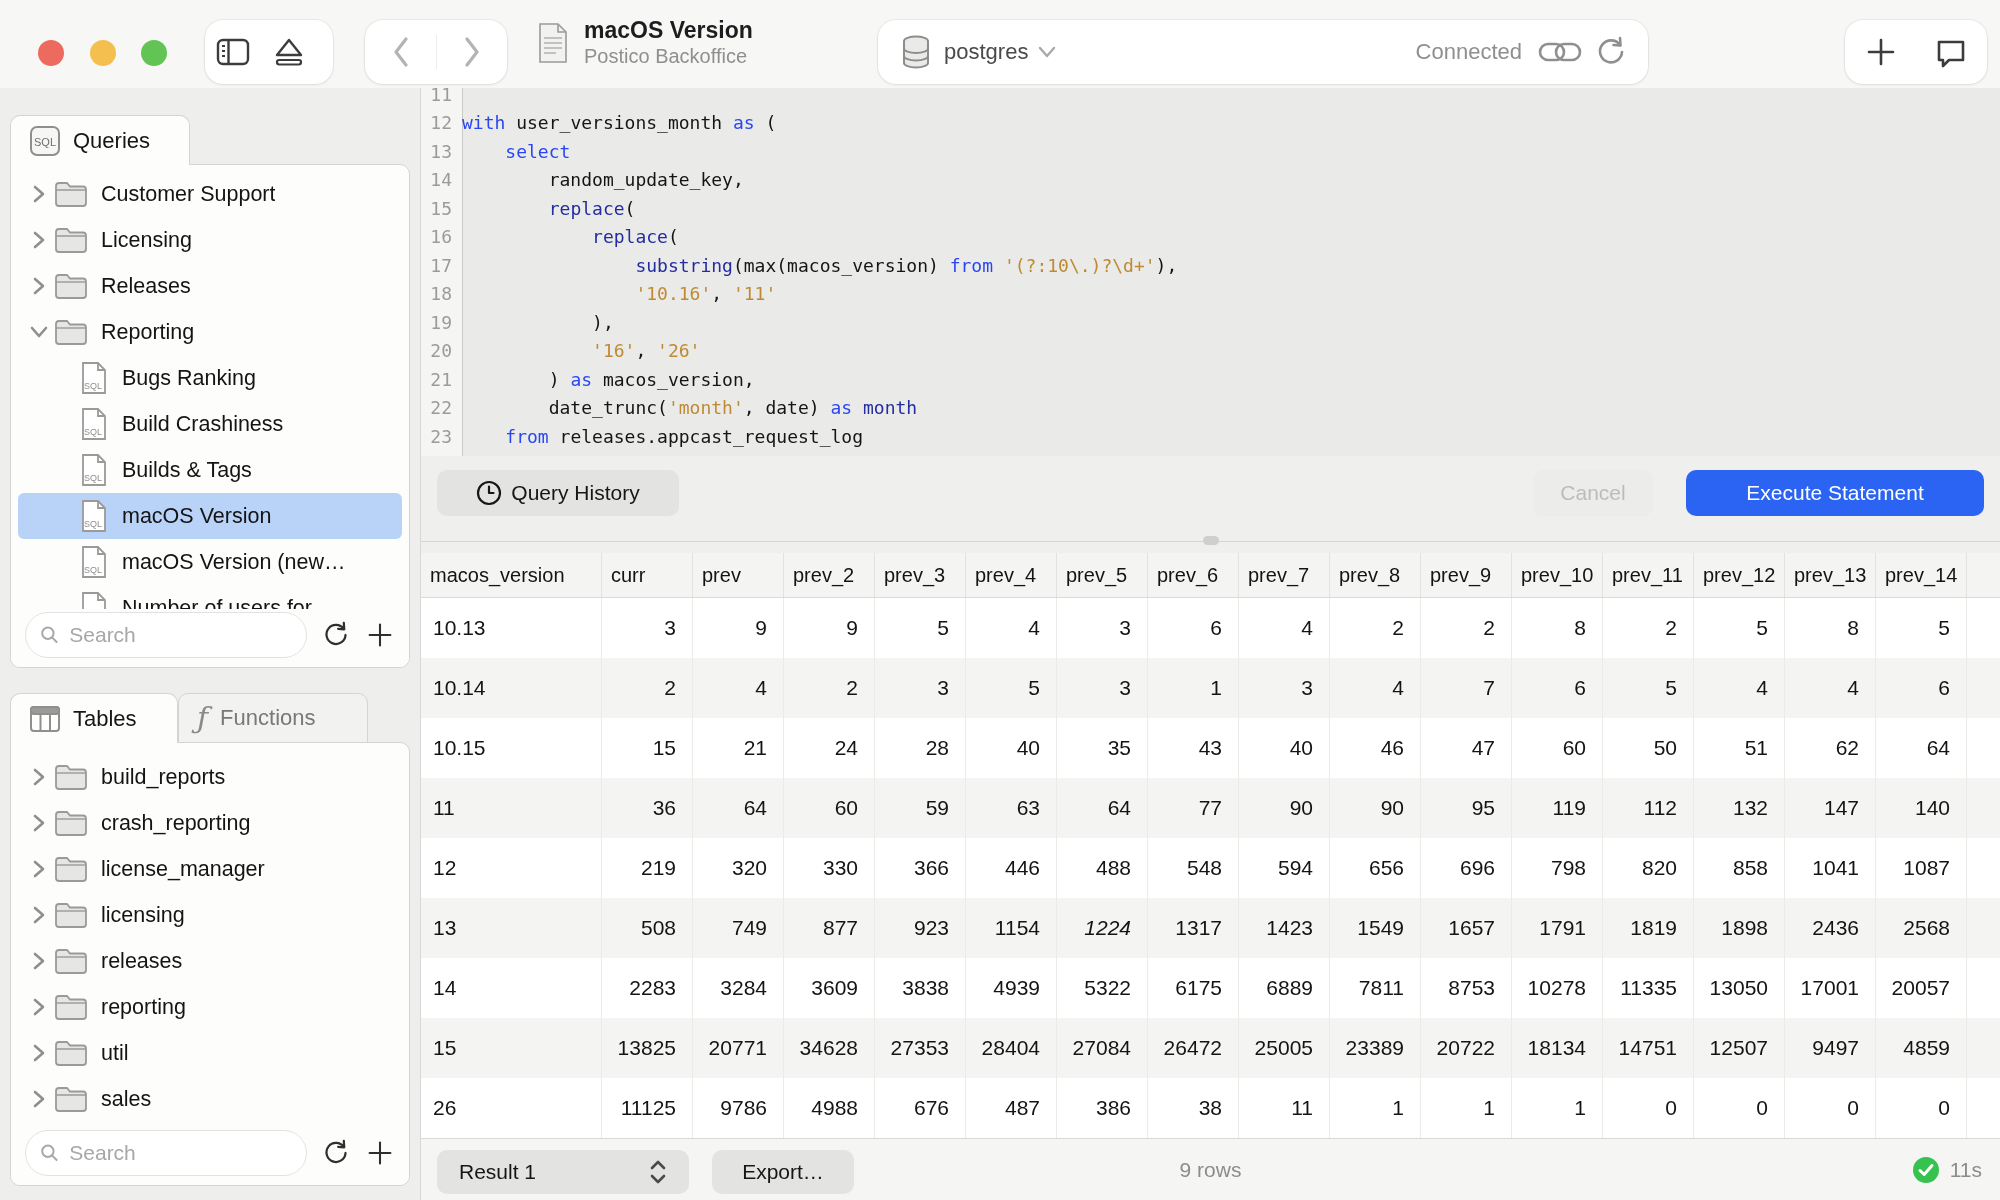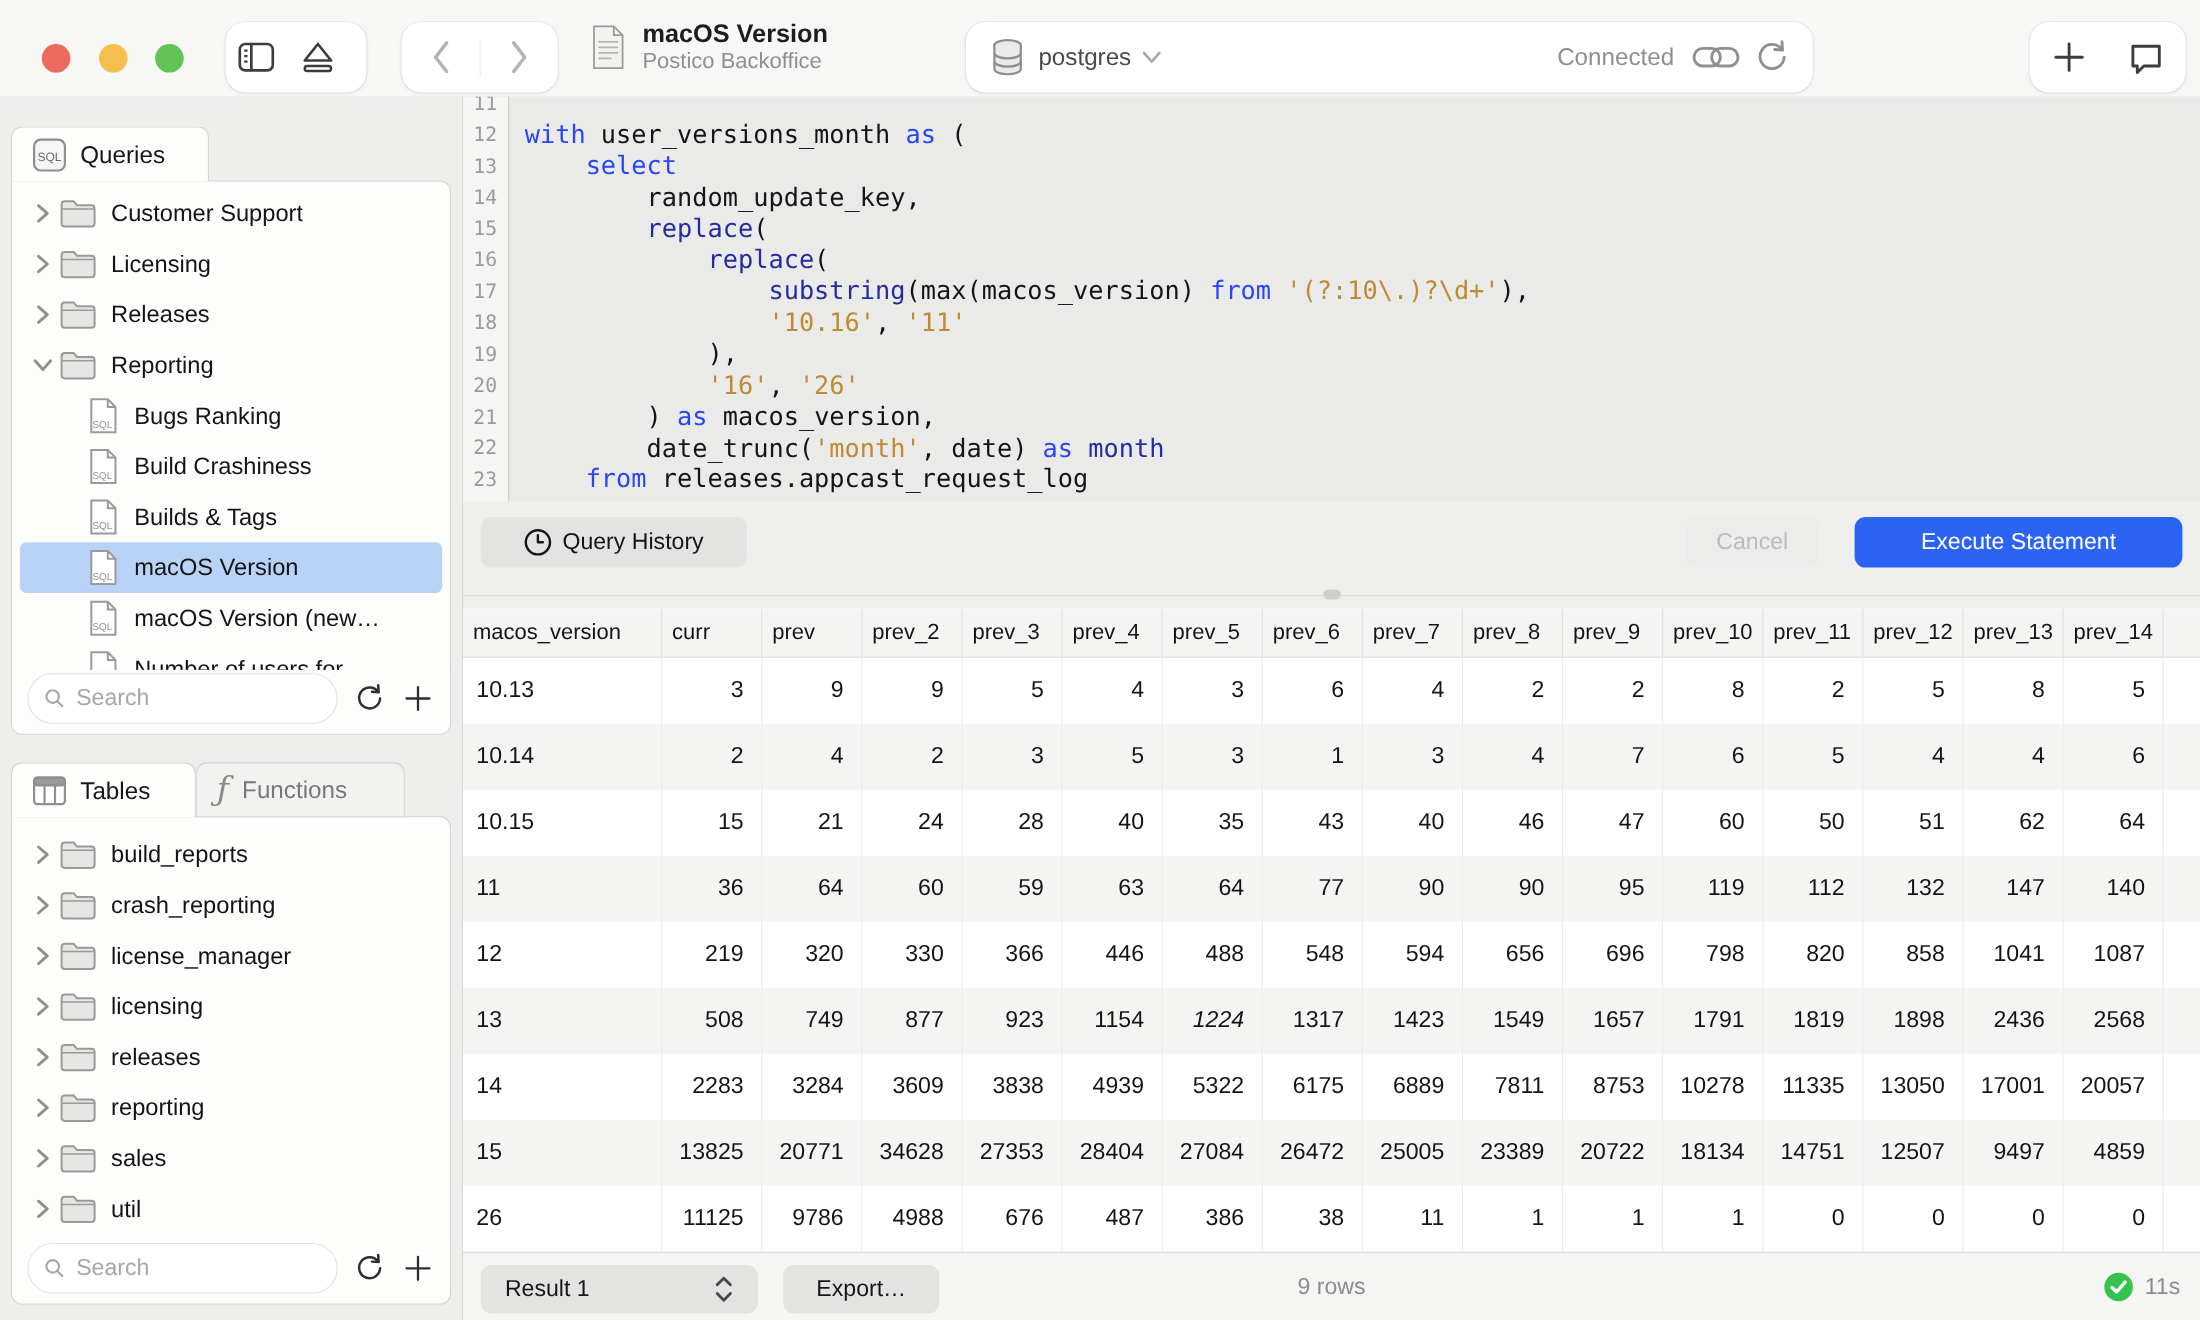--- a/index.html
+++ b/index.html
@@ -55,21 +55,21 @@
     font-family:"Liberation Sans",sans-serif;}
   .search-pill input::placeholder{color:#a7a7a7;}
   .mini-btn{flex:none;display:flex;align-items:center;justify-content:center;width:30px;height:30px;}
   
   .editor{position:absolute;left:421px;top:88px;right:0;height:368px;background:#eaeae9;overflow:hidden;}
   .gutter{position:absolute;left:0;top:0;bottom:0;width:41px;background:#f5f5f4;border-right:1px solid #c9c9c8;}
   .code-lines{position:absolute;left:0;right:0;top:-8px;}
   .cline{height:28.5px;display:flex;align-items:center;}
   .cline .lnum{width:41px;flex:none;text-align:right;padding-right:10px;box-sizing:border-box;
     font-family:"DejaVu Sans Mono",monospace;font-size:18px;color:#9b9b9b;}
-  .cline .ltext{padding-left:15px;white-space:pre;font-family:"DejaVu Sans Mono",monospace;font-size:23px;}
+  .cline .ltext{white-space:pre;font-family:"DejaVu Sans Mono",monospace;font-size:18px;}
   .tok-k{color:#2946f2;}
   .tok-f{color:#232d9f;}
   .tok-s{color:#bf8a33;}
   .tok-p{color:#151515;}
   
   .toolbar{position:absolute;left:421px;right:0;top:456px;height:86px;background:#efefee;}
   .btn{position:absolute;top:14px;height:46px;border-radius:10px;display:flex;align-items:center;
     justify-content:center;font-size:21px;box-sizing:border-box;gap:9px;}
   .btn.gray{background:#e3e3e2;color:#161616;}
   .btn.disabled{background:#ececeb;color:#bcbcbc;}
@@ -447,35 +447,35 @@
             <svg width="16" height="22" viewBox="0 0 16 22">
               <polyline points="4,4 12,11 4,18" fill="none" stroke="#8f8f8e" stroke-width="2.6" stroke-linecap="round" stroke-linejoin="round"></polyline>
             </svg>
           </span>
           <span class="fico">
             <svg width="34" height="28" viewBox="0 0 34 28">
               <path d="M2 6 C2 4.3 3.3 3 5 3 H13 L16 6.5 H29 C30.7 6.5 32 7.8 32 9.5 V23 C32 24.7 30.7 26 29 26 H5 C3.3 26 2 24.7 2 23 Z" fill="#e6e6e5" stroke="#9a9a99" stroke-width="1.8"></path>
               <path d="M2 10 H32" stroke="#9a9a99" stroke-width="1.4"></path>
             </svg>
           </span>
+          <span class="lbl">util</span>
+        </div>
+        <div class="trow">
+          <span class="disc">
+            <svg width="16" height="22" viewBox="0 0 16 22">
+              <polyline points="4,4 12,11 4,18" fill="none" stroke="#8f8f8e" stroke-width="2.6" stroke-linecap="round" stroke-linejoin="round"></polyline>
+            </svg>
+          </span>
+          <span class="fico">
+            <svg width="34" height="28" viewBox="0 0 34 28">
+              <path d="M2 6 C2 4.3 3.3 3 5 3 H13 L16 6.5 H29 C30.7 6.5 32 7.8 32 9.5 V23 C32 24.7 30.7 26 29 26 H5 C3.3 26 2 24.7 2 23 Z" fill="#e6e6e5" stroke="#9a9a99" stroke-width="1.8"></path>
+              <path d="M2 10 H32" stroke="#9a9a99" stroke-width="1.4"></path>
+            </svg>
+          </span>
           <span class="lbl">sales</span>
-        </div>
-        <div class="trow">
-          <span class="disc">
-            <svg width="16" height="22" viewBox="0 0 16 22">
-              <polyline points="4,4 12,11 4,18" fill="none" stroke="#8f8f8e" stroke-width="2.6" stroke-linecap="round" stroke-linejoin="round"></polyline>
-            </svg>
-          </span>
-          <span class="fico">
-            <svg width="34" height="28" viewBox="0 0 34 28">
-              <path d="M2 6 C2 4.3 3.3 3 5 3 H13 L16 6.5 H29 C30.7 6.5 32 7.8 32 9.5 V23 C32 24.7 30.7 26 29 26 H5 C3.3 26 2 24.7 2 23 Z" fill="#e6e6e5" stroke="#9a9a99" stroke-width="1.8"></path>
-              <path d="M2 10 H32" stroke="#9a9a99" stroke-width="1.4"></path>
-            </svg>
-          </span>
-          <span class="lbl">util</span>
         </div>
       </div>
     <div class="panel-search">
       <div class="search-pill">
         <svg width="22" height="22" viewBox="0 0 22 22">
           <circle cx="9" cy="9" r="6.5" fill="none" stroke="#a7a7a6" stroke-width="2.2"></circle>
           <line x1="14" y1="14" x2="19" y2="19" stroke="#a7a7a6" stroke-width="2.2" stroke-linecap="round"></line>
         </svg>
         <input placeholder="Search" style="">
       </div>

